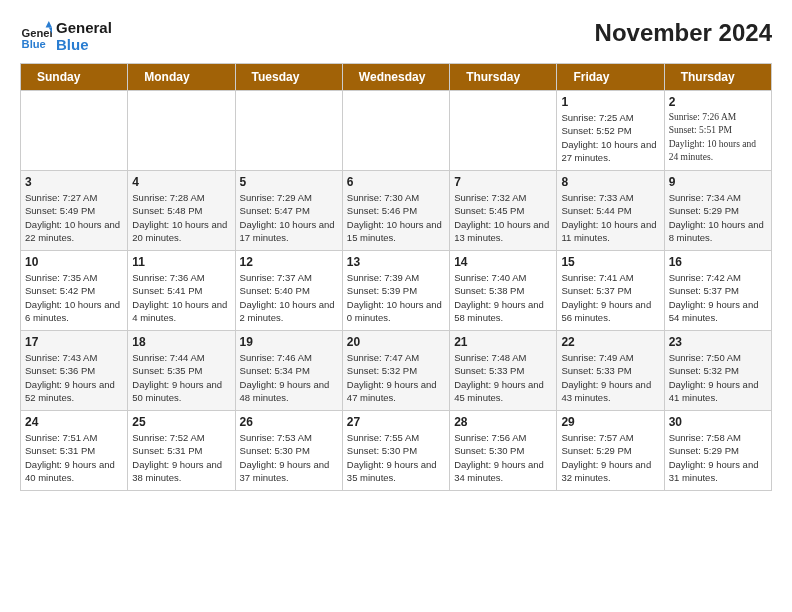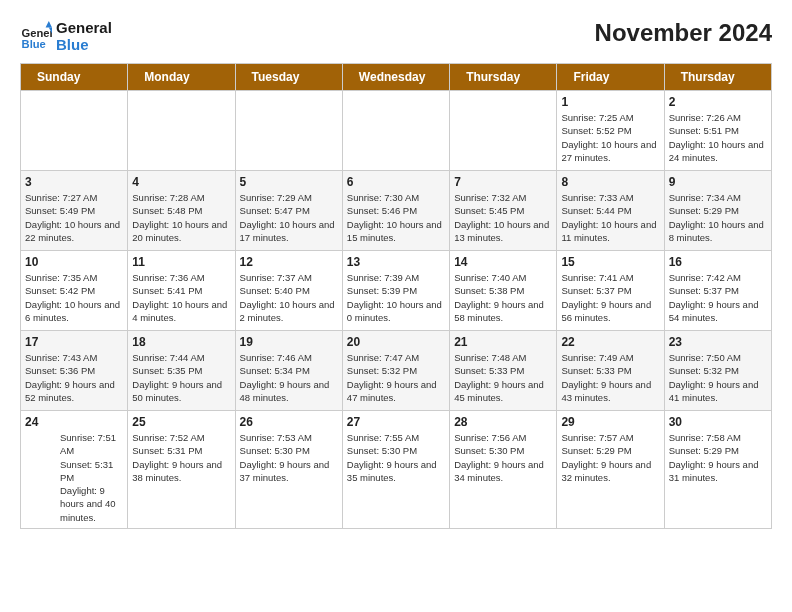--- a/index.html
+++ b/index.html
@@ -119,21 +119,21 @@
         <td class="empty"></td>
         <td class="empty"></td>
         <td>
           <div class="day-num">1</div>
           <div class="day-info" style="white-space: pre-line;">Sunrise: 7:25 AM
 Sunset: 5:52 PM
 Daylight: 10 hours and 27 minutes.</div>
         </td>
         <td>
           <div class="day-num">2</div>
-          <div class="day-info" style="white-space: pre-line;">Sunrise: 7:26 AM
+          <div class="day-info" style="white-space: pre-line; font-family: Liberation Serif, serif;">Sunrise: 7:26 AM
 Sunset: 5:51 PM
 Daylight: 10 hours and 24 minutes.</div>
         </td>
       </tr>
       <tr>
         <td>
           <div class="day-num">3</div>
           <div class="day-info" style="white-space: pre-line;">Sunrise: 7:27 AM
 Sunset: 5:49 PM
 Daylight: 10 hours and 22 minutes.</div>
@@ -259,21 +259,21 @@
         <td>
           <div class="day-num">23</div>
           <div class="day-info" style="white-space: pre-line;">Sunrise: 7:50 AM
 Sunset: 5:32 PM
 Daylight: 9 hours and 41 minutes.</div>
         </td>
       </tr>
       <tr>
         <td>
           <div class="day-num">24</div>
-          <div class="day-info" style="white-space: pre-line; margin-left: 35px;">Sunrise: 7:51 AM
+          <div class="day-info" style="white-space: pre-line;">Sunrise: 7:51 AM
 Sunset: 5:31 PM
 Daylight: 9 hours and 40 minutes.</div>
         </td>
         <td>
           <div class="day-num">25</div>
           <div class="day-info" style="white-space: pre-line;">Sunrise: 7:52 AM
 Sunset: 5:31 PM
 Daylight: 9 hours and 38 minutes.</div>
         </td>
         <td>

